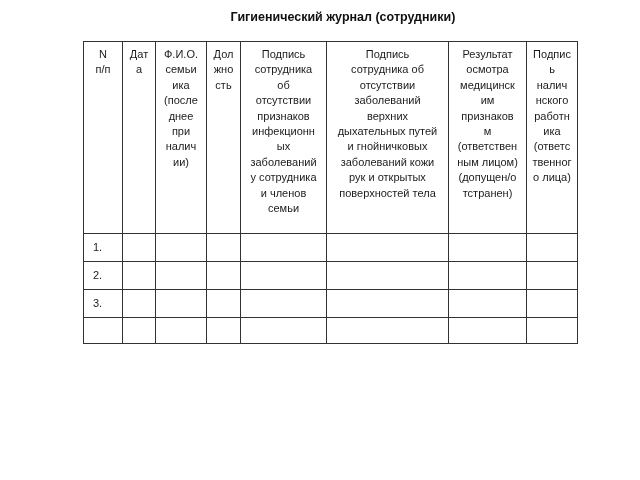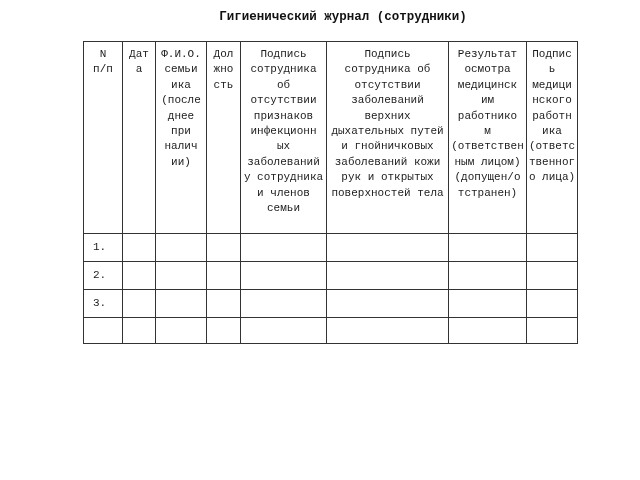--- a/index.html
+++ b/index.html
@@ -2,21 +2,21 @@
 <html><head>
 <meta charset="utf-8">
 <style>
   html, body { margin: 0; padding: 0; background: #ffffff; }
   .page {
     position: relative;
     width: 640px;
     height: 480px;
     background: #ffffff;
     overflow: hidden;
-    font-family: Liberation Mono, monospace;
+    font-family: Liberation Sans, sans-serif;
     color: #1b1b1b;
   }
   .doc-title {
     position: absolute;
     top: 9px;
     left: 23px;
     width: 640px;
     text-align: center;
     font-size: 12.5px;
     line-height: 16px;
@@ -114,29 +114,29 @@
 верхних
 дыхательных путей
 и гнойничковых
 заболеваний кожи
 рук и открытых
 поверхностей тела</th>
         <th>Результат
 осмотра
 медицинск
 им
-работнико
+признаков
 м
 (ответствен
 ным лицом)
 (допущен/о
 тстранен)</th>
         <th>Подпис
 ь
-медици
+налич
 нского
 работн
 ика
 (ответс
 твенног
 о лица)</th>
       </tr>
     </thead>
     <tbody>
       <tr>

